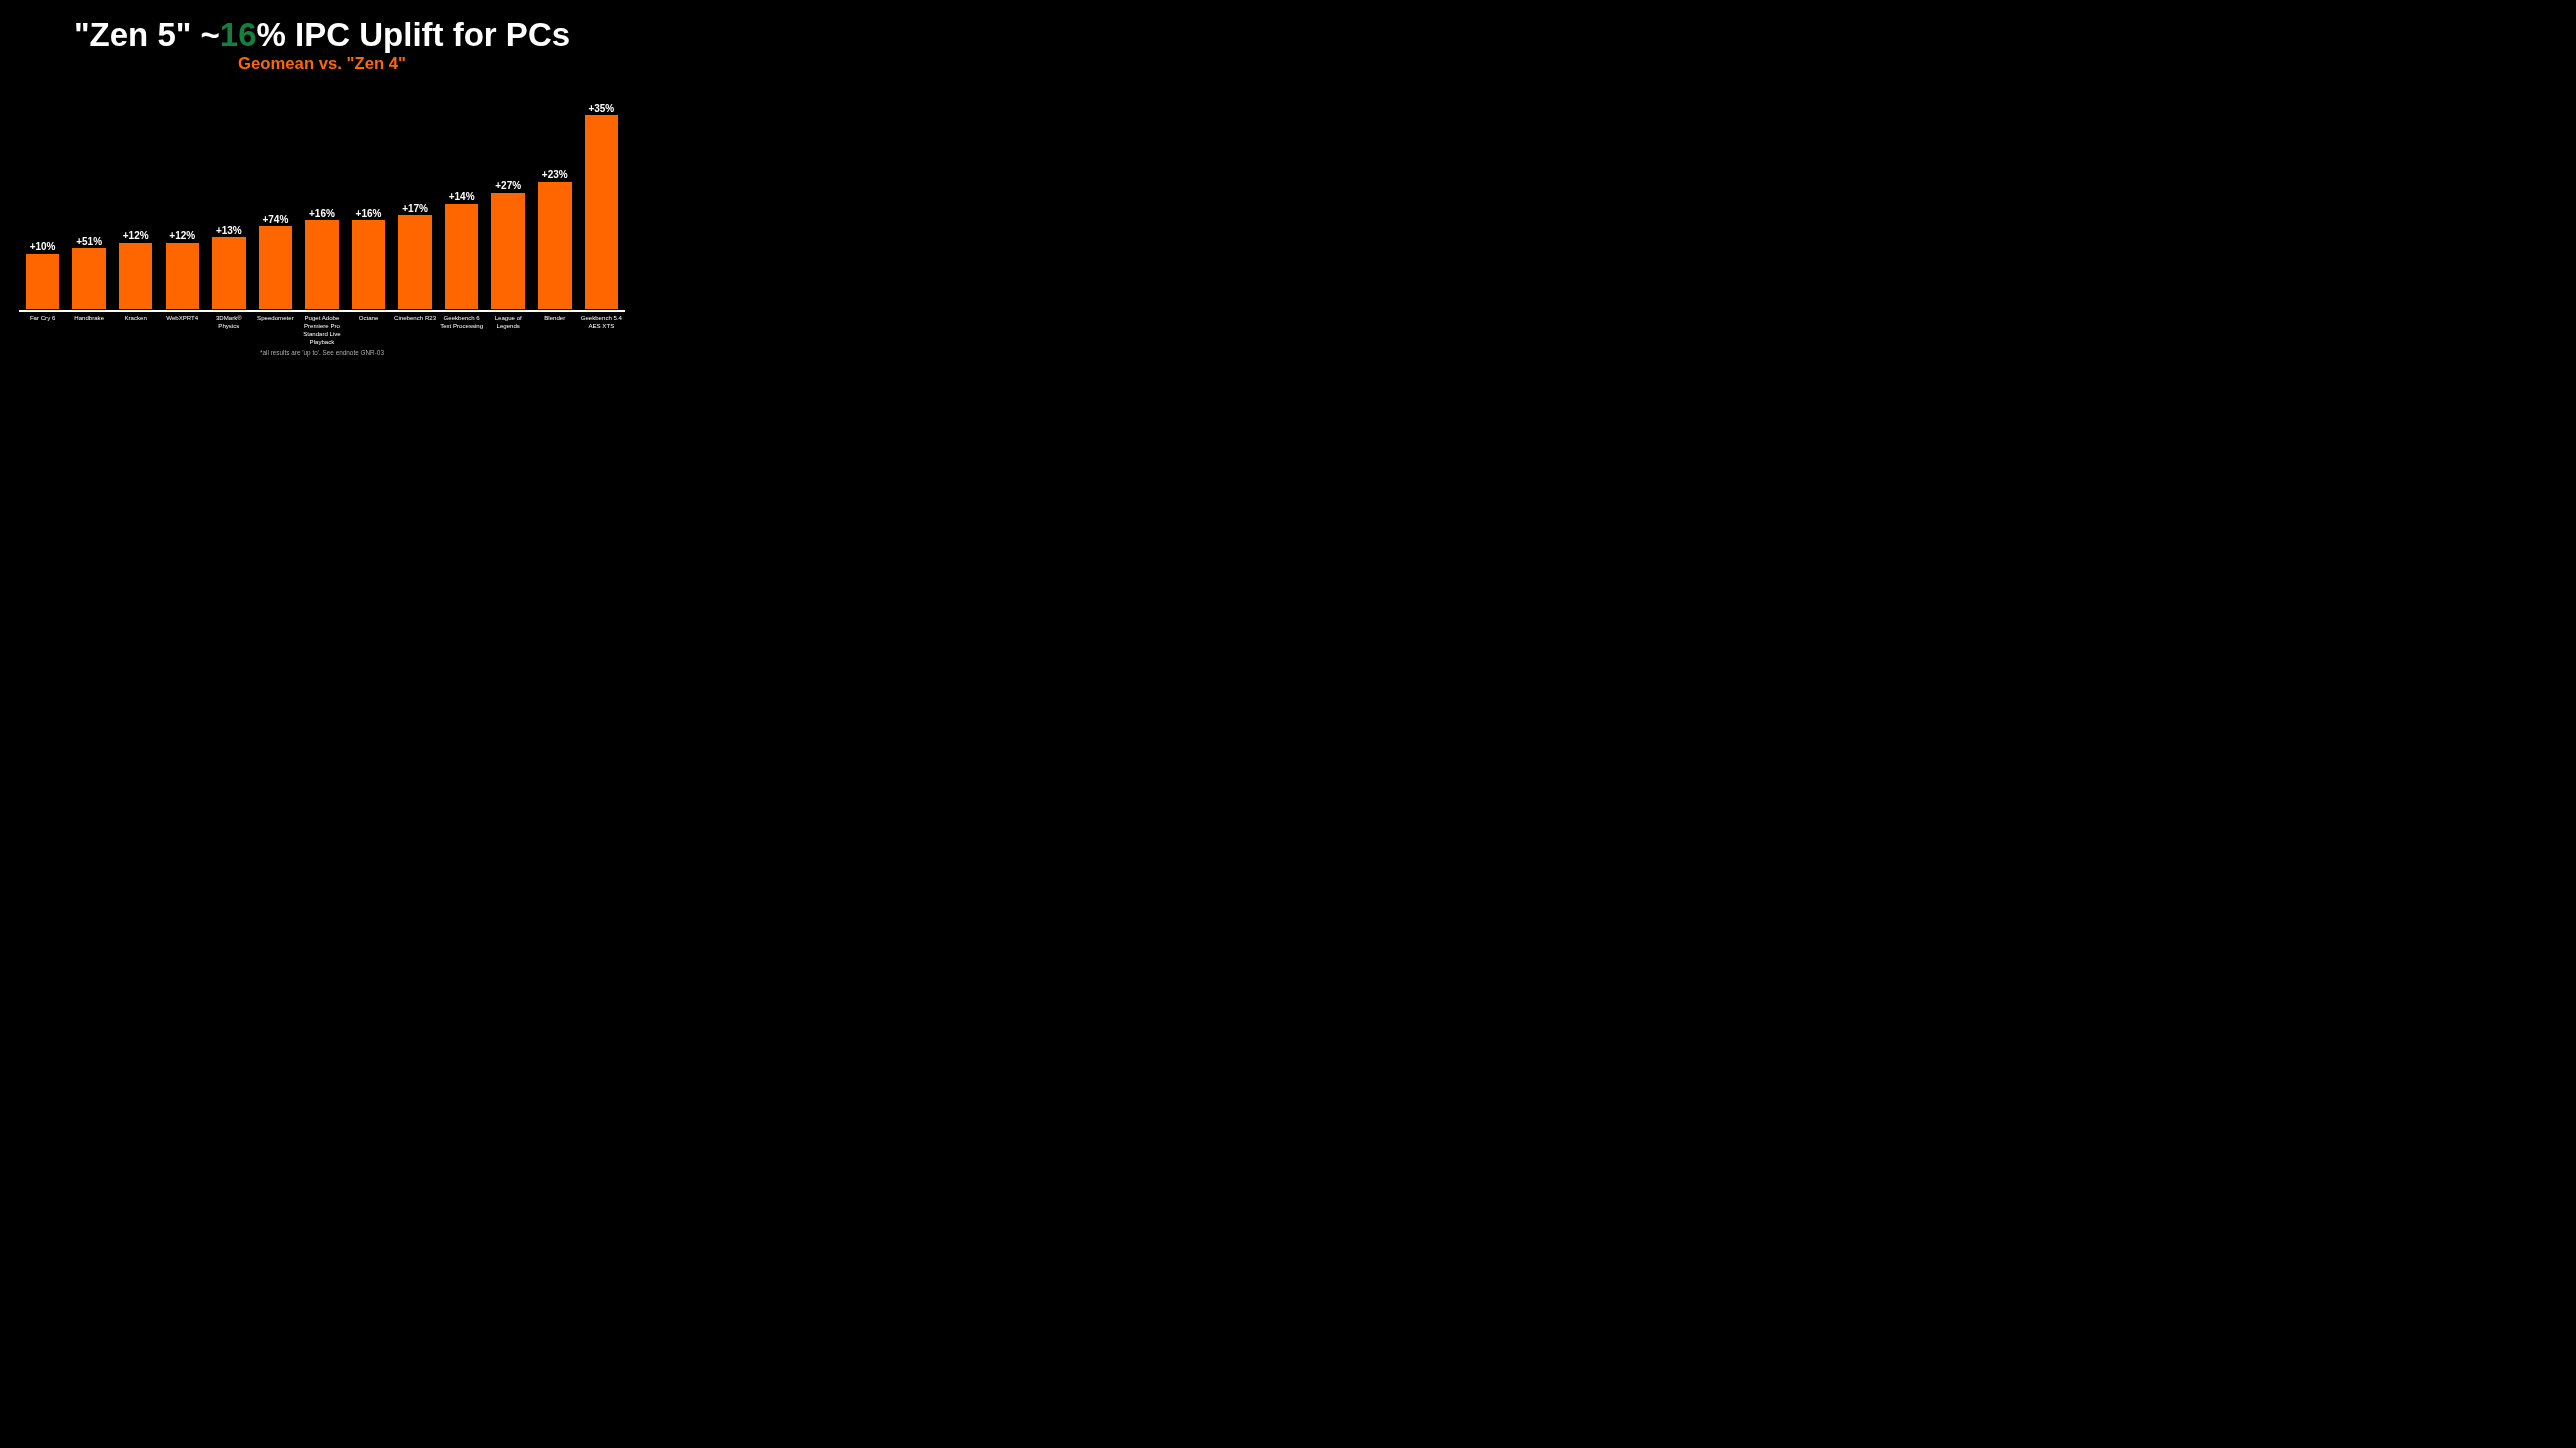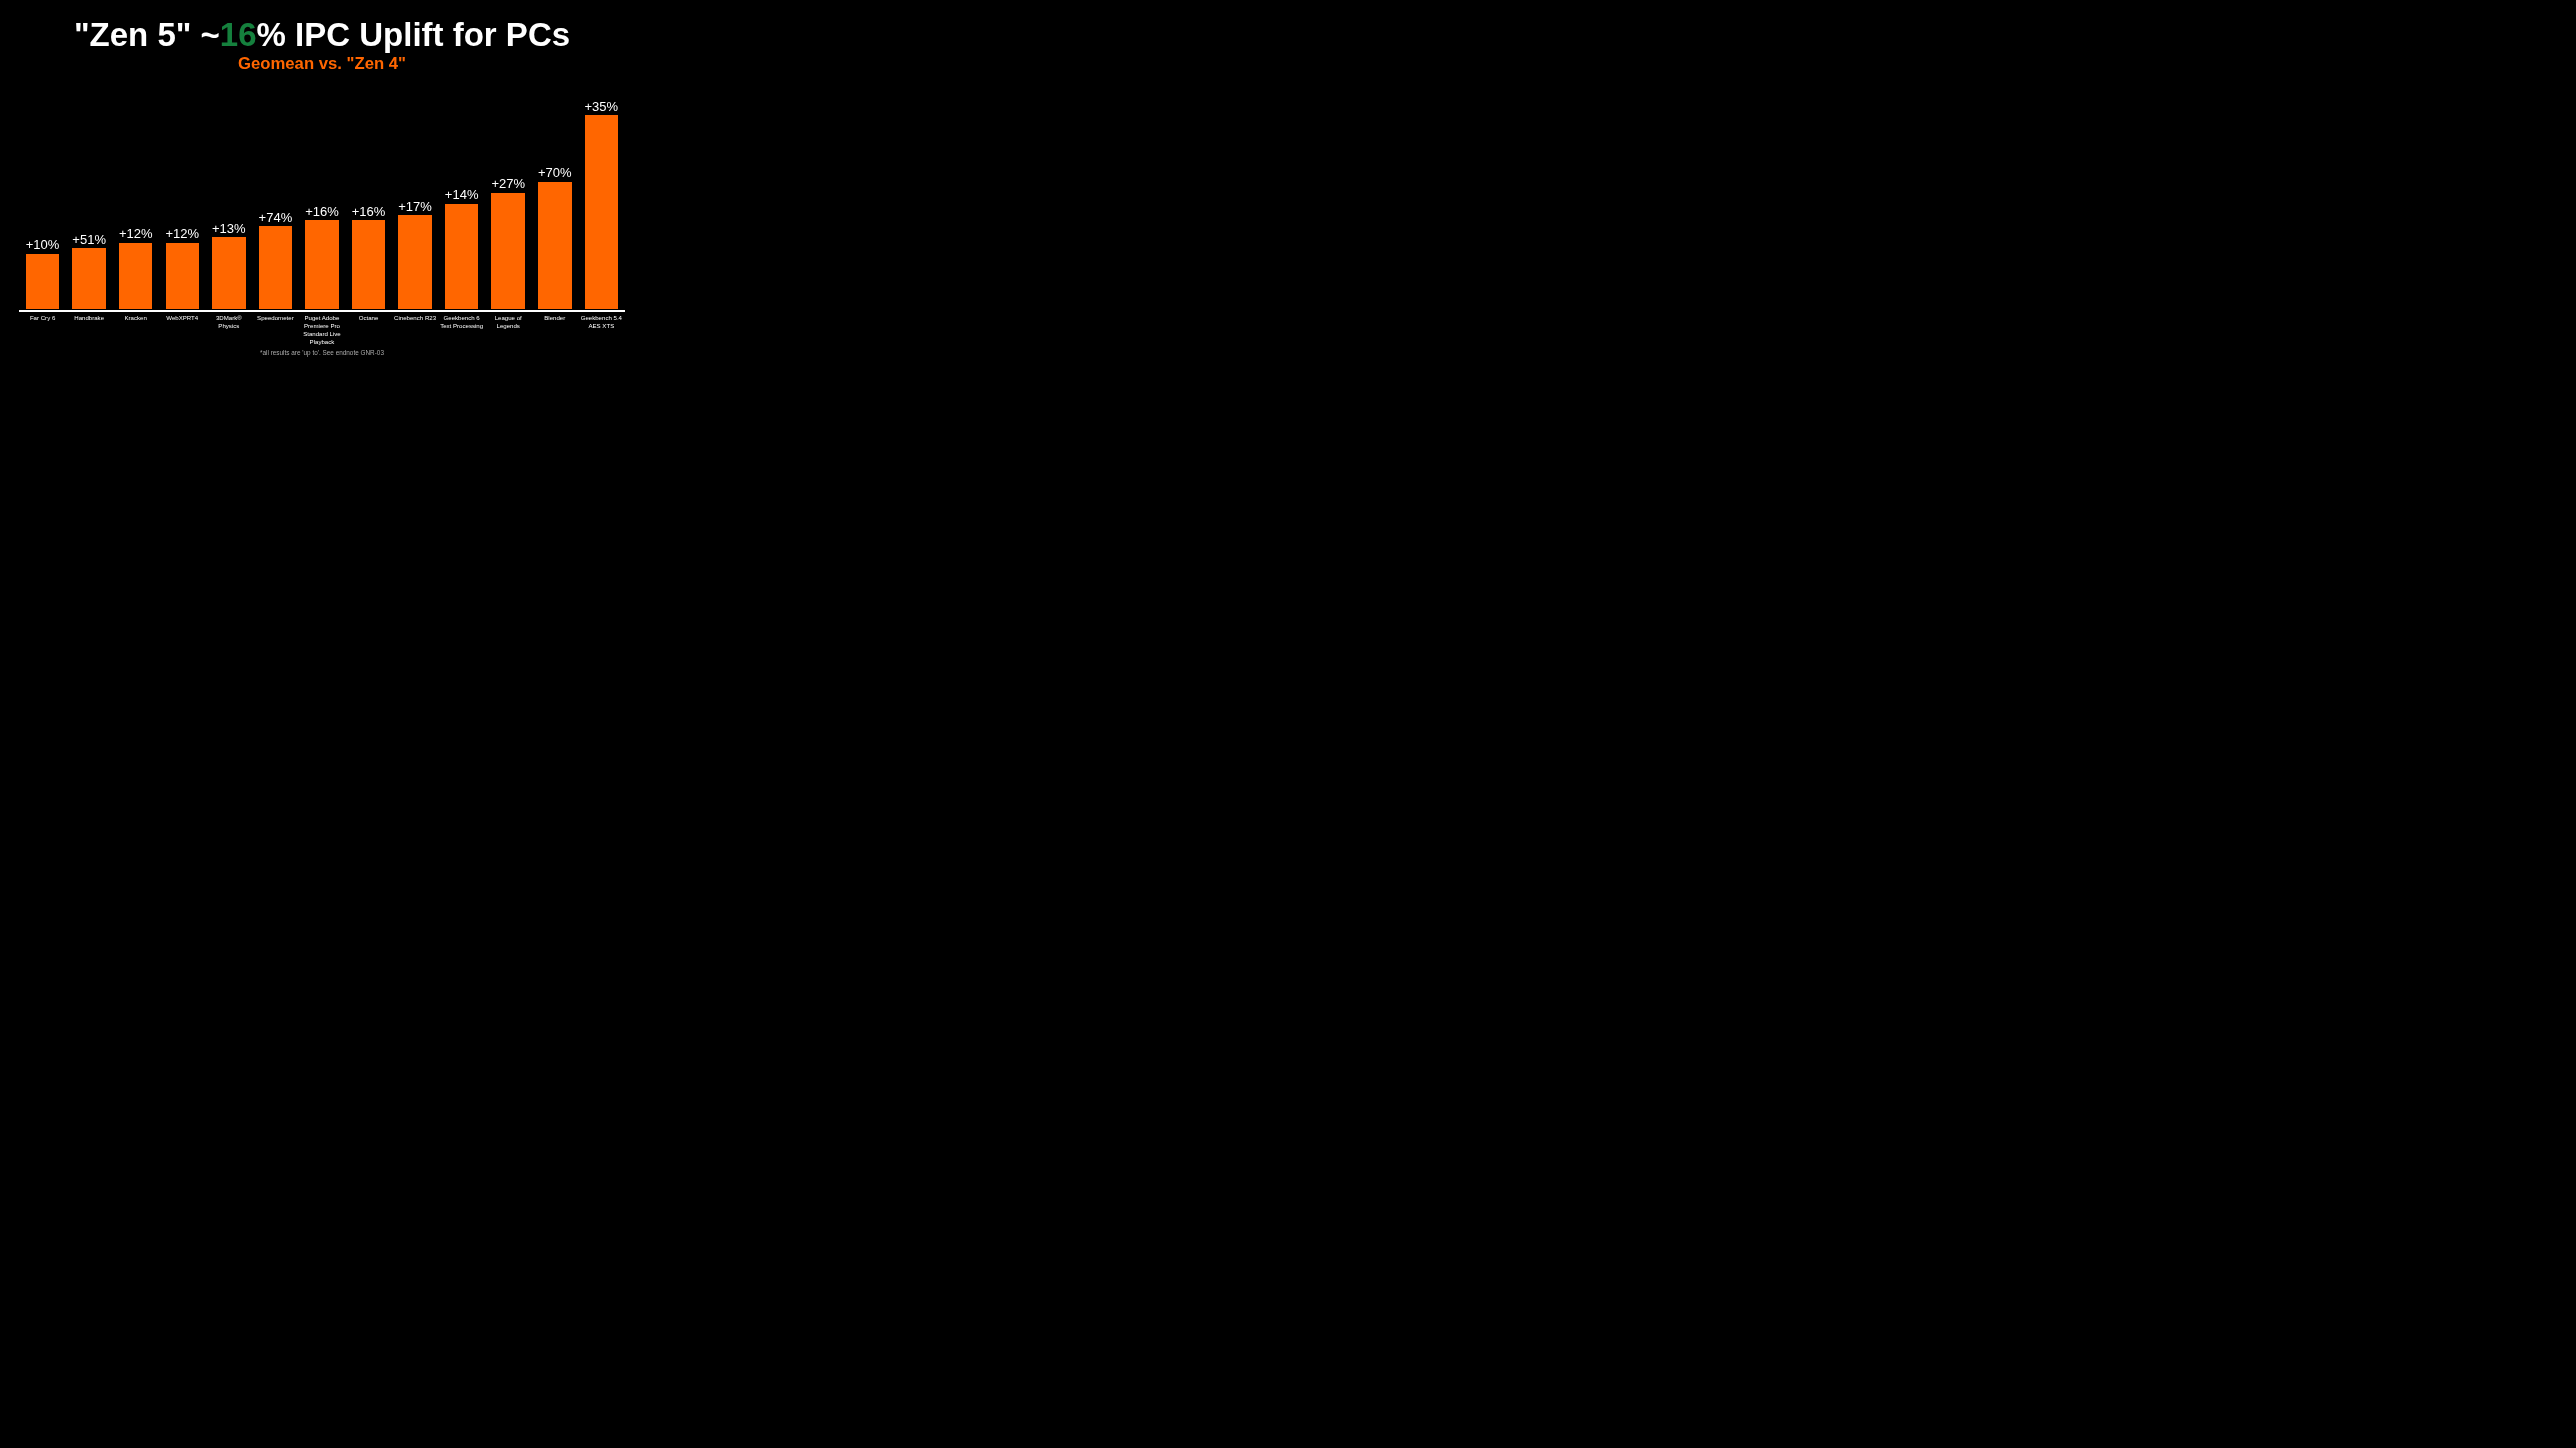--- a/index.html
+++ b/index.html
@@ -56,22 +56,22 @@
     .bar-group {
       flex: 1;
       display: flex;
       flex-direction: column;
       align-items: center;
       justify-content: flex-end;
       height: 100%;
     }
     .bar-value {
       color: #fff;
-      font-size: 13px;
-      font-weight: 400;
+      font-size: 10px;
+      font-weight: 700;
       margin-bottom: 1.3px;
       white-space: nowrap;
     }
     .bar {
       background: #f60;
       width: 72%;
       border-radius: 0;
     }
     .baseline {
       width: 100%;
@@ -147,21 +147,21 @@
         </div>
         <div class="bar-group">
           <div class="bar-value">+14%</div>
           <div class="bar" style="height: 46.1429%;"></div>
         </div>
         <div class="bar-group">
           <div class="bar-value">+27%</div>
           <div class="bar" style="height: 51%;"></div>
         </div>
         <div class="bar-group">
-          <div class="bar-value">+70%</div>
+          <div class="bar-value">+23%</div>
           <div class="bar" style="height: 55.8571%;"></div>
         </div>
         <div class="bar-group">
           <div class="bar-value">+35%</div>
           <div class="bar" style="height: 85%;"></div>
         </div>
       </div>
     <div class="baseline"></div>
     <div class="labels-row" id="labels-row">
     <div class="bar-label">Far Cry 6</div>

